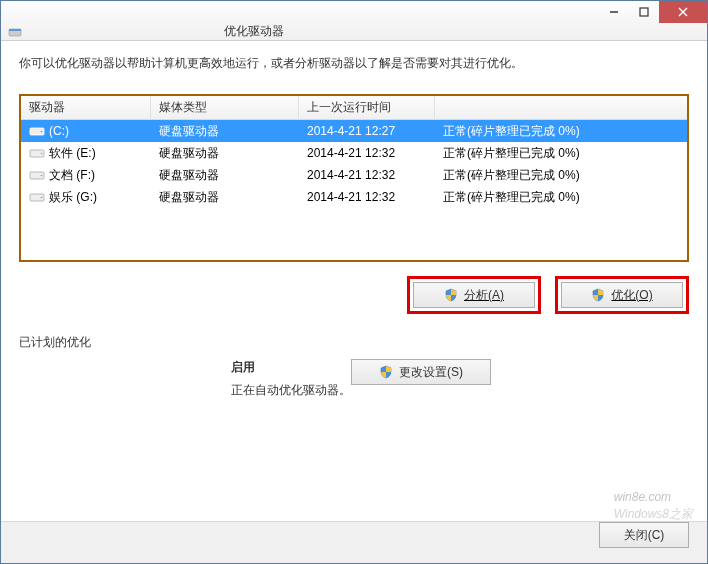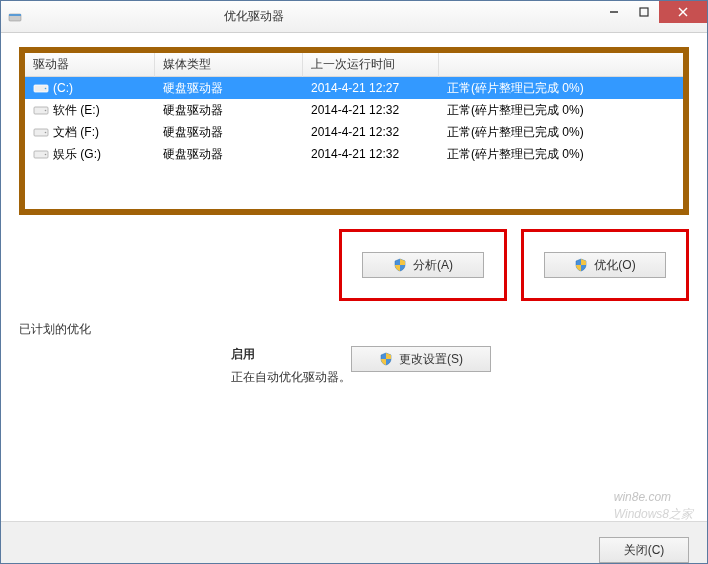--- a/index.html
+++ b/index.html
@@ -1,57 +1,57 @@
 <!DOCTYPE html>
 <html><head>
 <meta charset="utf-8">
 <style>
 * { margin: 0; padding: 0; box-sizing: border-box; font-family: "Microsoft YaHei", "Segoe UI", sans-serif; font-size: 12px; }
 body { background: #fff; width: 708px; height: 564px; border: 1px solid #5a7aa0; position: relative; overflow: hidden; }
 
-.titlebar { height: 32px; background: linear-gradient(#fdfdfd, #f0f0f0); border-bottom: 1px solid #d0d0d0; display: flex; align-items: center; padding-left: 6px; }
+.titlebar { height: 40px; background: linear-gradient(#fdfdfd, #f0f0f0); border-bottom: 1px solid #d0d0d0; display: flex; align-items: flex-end; padding-left: 6px; }
 .titlebar .app-icon { width: 16px; height: 16px; margin-right: 6px; display: inline-flex; align-items: center; justify-content: center; }
 .titlebar .title { flex: 1; text-align: center; color: #333; padding-right: 120px; }
 .win-controls { display: flex; height: 100%; }
 .win-btn { width: 30px; height: 22px; display: flex; align-items: center; justify-content: center; border: none; background: transparent; cursor: pointer; }
 .win-btn.close { width: 48px; background: #c75050; color: #fff; }
 .win-btn.min, .win-btn.max { color: #555; }
 
 .content { padding: 14px 18px; }
 .desc { color: #333; margin-bottom: 22px; }
 
 .section-label { color: #333; margin-bottom: 6px; }
 
-.drive-list { border: 6px solid #a16207; background: #fff; height: 168px; overflow: hidden; }
+.drive-list { border: 2px solid #a16207; background: #fff; height: 168px; overflow: hidden; }
 .list-header { display: flex; background: linear-gradient(#fdfdfd, #f0f0f0); border-bottom: 1px solid #d9d9d9; height: 24px; align-items: center; }
 .list-header .col { padding: 4px 8px; border-right: 1px solid #e0e0e0; color: #333; white-space: nowrap; overflow: hidden; }
 .col-drive { width: 130px; }
 .col-media { width: 148px; }
 .col-last { width: 136px; }
 .col-status { flex: 1; }
 
 .list-row { display: flex; height: 22px; align-items: center; }
 .list-row .col { padding: 2px 8px; white-space: nowrap; overflow: hidden; display: flex; align-items: center; gap: 4px; }
 .list-row.selected { background: #3399ff; color: #fff; }
 .drive-icon { width: 16px; height: 12px; display: inline-block; }
 
 .button-row { display: flex; justify-content: flex-end; gap: 14px; margin-top: 14px; }
 .action-btn { width: 122px; height: 26px; background: linear-gradient(#f7f7f7, #e8e8e8); border: 1px solid #adadad; cursor: pointer; display: flex; align-items: center; justify-content: center; gap: 6px; color: #333; }
 .shield-icon { width: 14px; height: 14px; display: inline-block; }
-.highlight-box { border: 3px solid #d00; padding: 20px; }
+.highlight-box { border: 3px solid #d00; padding: 3px; text-decoration: underline; }
 
 .schedule-row { display: flex; justify-content: center; align-items: flex-start; margin-top: 8px; }
 .schedule-info { padding-left: 14px; }
 .schedule-info .label { color: #333; font-weight: bold; margin-bottom: 6px; }
 .schedule-info .line { color: #333; margin-bottom: 4px; }
 
 .watermark { position: absolute; right: 14px; bottom: 40px; opacity: 0.5; font-style: italic; font-size: 18px; color: #888; font-family: Georgia, serif; }
 .watermark .sub { font-size: 12px; color: #aaa; display: block; }
 
-.footer { position: absolute; bottom: 0; left: 0; right: 0; height: 42px; background: #f0f0f0; border-top: 1px solid #d9d9d9; display: flex; justify-content: flex-end; align-items: flex-end; padding-right: 18px; }
+.footer { position: absolute; bottom: 0; left: 0; right: 0; height: 42px; background: #f0f0f0; border-top: 1px solid #d9d9d9; display: flex; justify-content: flex-end; align-items: flex-start; padding-right: 18px; }
 .footer .action-btn { width: 90px; }
 </style>
 </head>
 <body>
 
 <div class="titlebar">
   <span class="app-icon">
     <svg viewBox="0 0 16 16" width="16" height="16">
         <rect x="2" y="5" width="12" height="7" rx="1" fill="#ccc" stroke="#888" stroke-width="0.5"></rect>
         <rect x="2" y="5" width="12" height="2" fill="#5b9bd5"></rect>
@@ -72,20 +72,21 @@
     <button class="win-btn close">
         <svg width="10" height="10">
           <line x1="1" y1="1" x2="9" y2="9" stroke="#fff" stroke-width="1.5"></line>
           <line x1="9" y1="1" x2="1" y2="9" stroke="#fff" stroke-width="1.5"></line>
         </svg>
       </button>
   </div>
 </div>
 
 <div class="content">
+  <div class="desc">你可以优化驱动器以帮助计算机更高效地运行，或者分析驱动器以了解是否需要对其进行优化。</div>
 
 
   <div class="drive-list">
     <div class="list-header">
       <div class="col col-drive">驱动器</div>
       <div class="col col-media">媒体类型</div>
       <div class="col col-last">上一次运行时间</div>
     </div>
     <div id="drive-rows">
         <div class="list-row selected">

